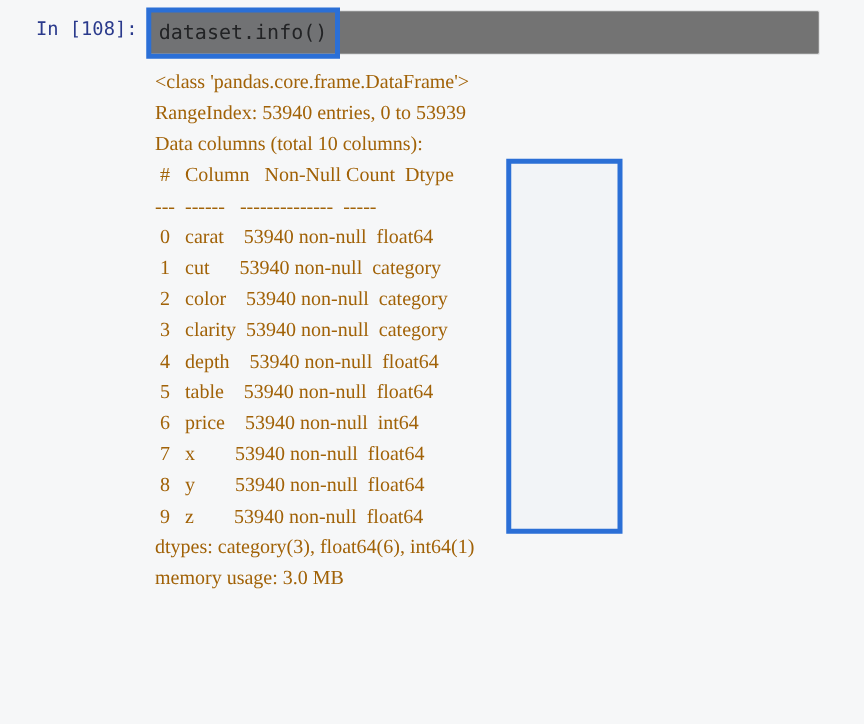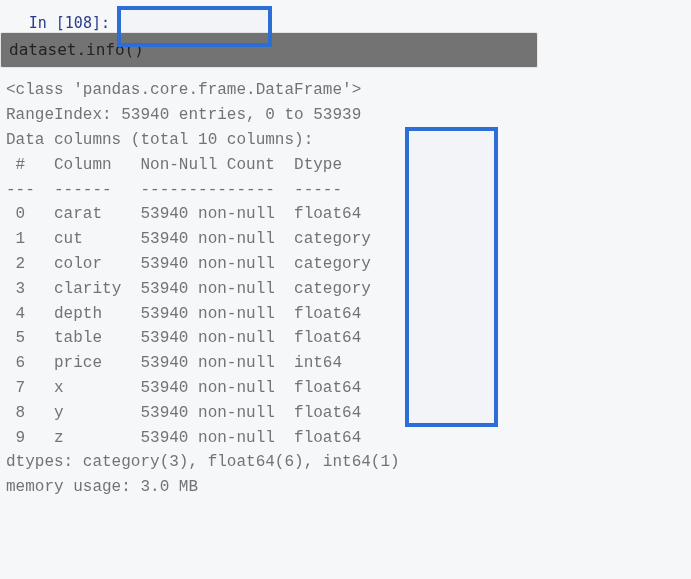--- a/index.html
+++ b/index.html
@@ -7,21 +7,20 @@
     padding: 0;
     background: #f6f7f8;
     font-family: Menlo, Consolas, "DejaVu Sans Mono", monospace;
     color: #333;
   }
   .cell {
     display: flex;
     align-items: flex-start;
     padding-top: 8px;
     width: 691px;
-    flex-direction: column;
   }
   .prompt {
     width: 110px;
     padding: 6px 8px 0 0;
     text-align: right;
     color: #2a3a8c;
     font-size: 15px;
     font-family: Menlo, Consolas, "DejaVu Sans Mono", monospace;
     user-select: text;
   }
@@ -34,23 +33,23 @@
     font-size: 16px;
     font-family: Menlo, Consolas, "DejaVu Sans Mono", monospace;
     color:#222;
     line-height: 1.4;
     display:inline-block;
     min-width: 520px;
   }
   .output {
     padding: 10px 0 0 6px;
     font-size: 16px;
-    font-family: Liberation Mono, monospace;
+    font-family: Liberation Serif, serif;
     white-space: pre;
-    color: #737373;
+    color: #a16207;
     line-height: 1.55;
   }
   
   .highlight-code {
     position: absolute;
     border: 4px solid #2b6fd6;
     background: rgba(43,111,214,0.02);
     pointer-events: none;
     box-sizing: border-box;
   }

